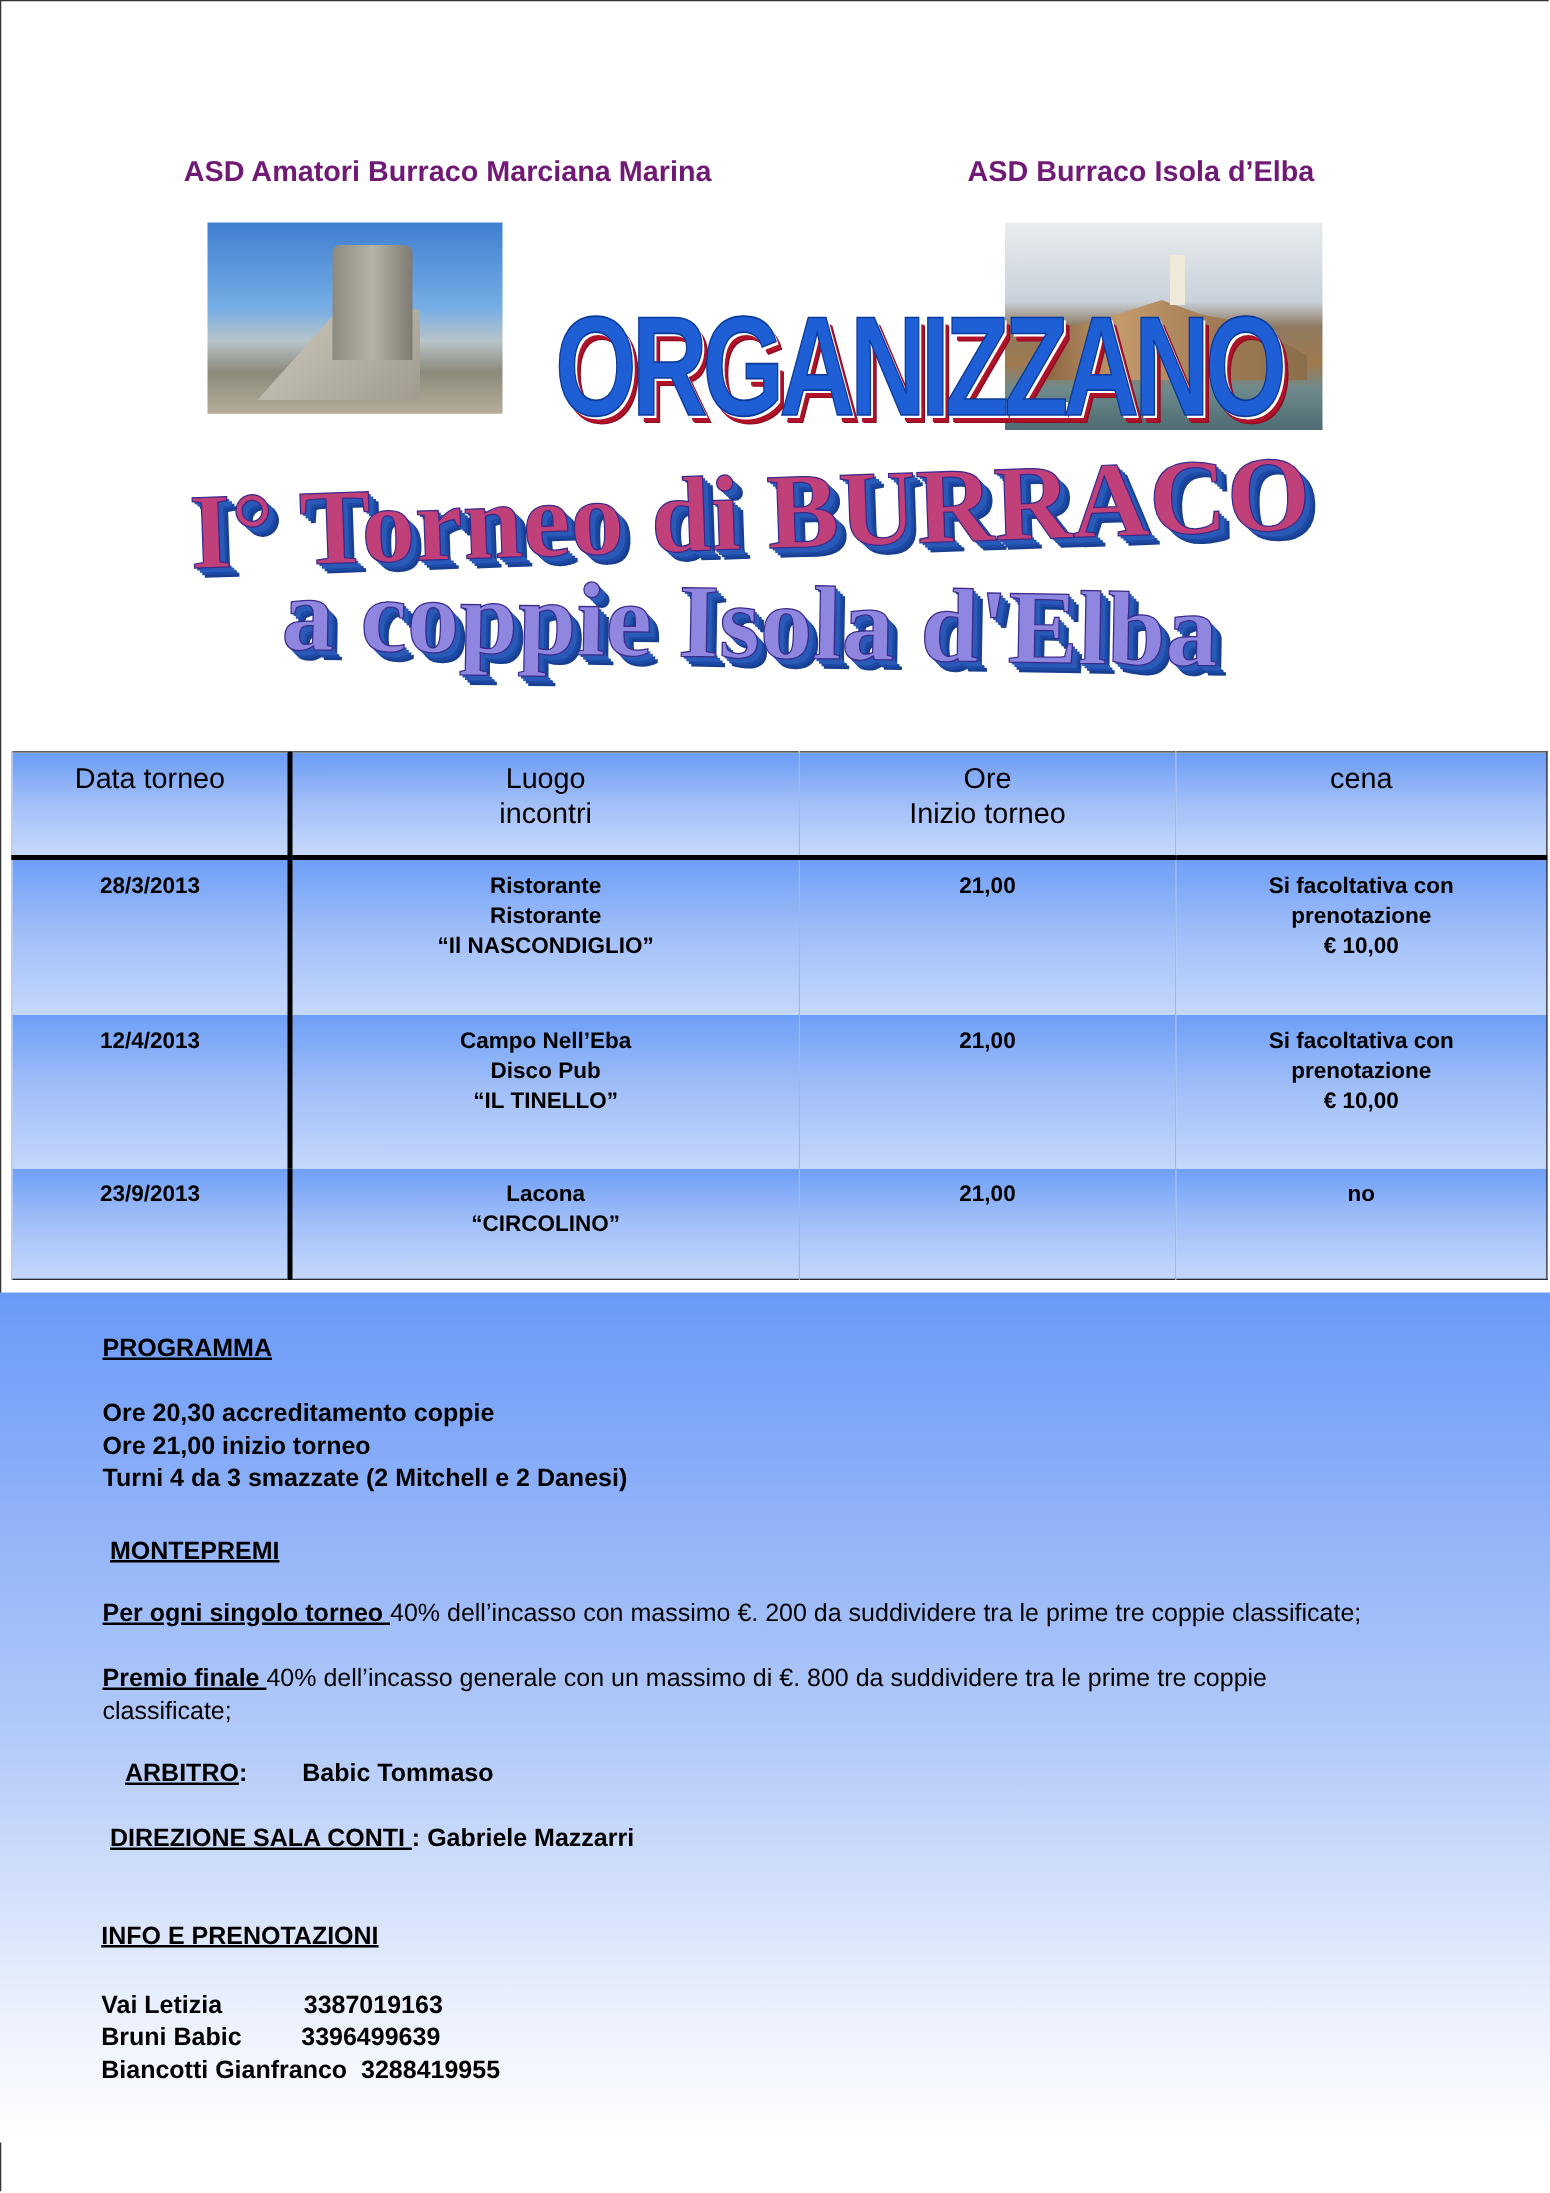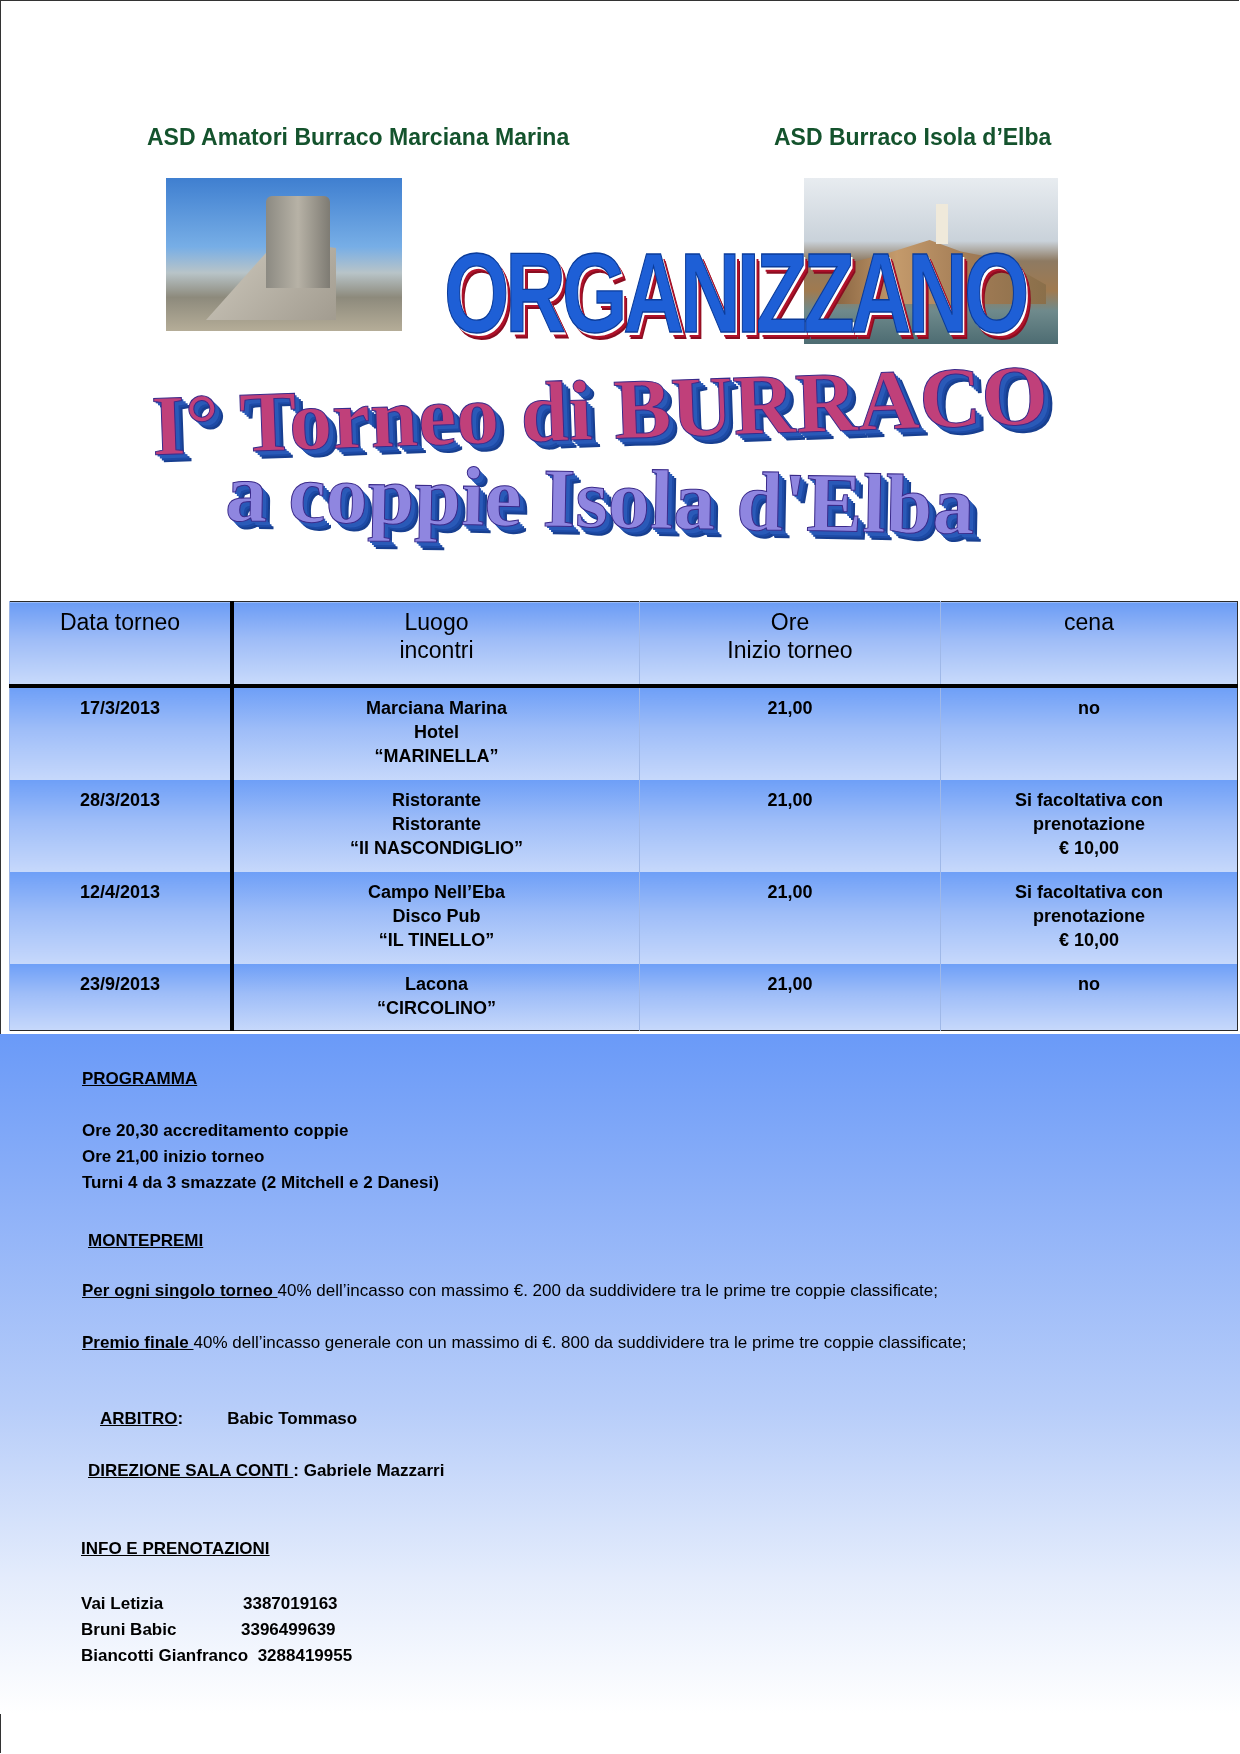--- a/index.html
+++ b/index.html
@@ -6,21 +6,21 @@
     body {
       width:1240px; height:1754px; position:relative; overflow:hidden;
       background:#ffffff;
       font-family:"Liberation Sans", sans-serif;
     }
     .page-border {
       position:absolute; left:0; top:0; width:1238px; height:1752px;
       border-left:1px solid #333; border-top:1px solid #333;
     }
     .org {
-      position:absolute; top:124px; font-weight:bold; font-size:23px; color:#14532d;
+      position:absolute; top:124px; font-weight:bold; font-size:23px; color:#701a75;
     }
     .org.left { left:147px; }
     .org.right { left:774px; }
 
     .photo { position:absolute; overflow:hidden; }
     .photo.tower { left:166px; top:178px; width:236px; height:153px;
       background:linear-gradient(180deg,#3f7fd0 0%,#77aee6 45%,#b8c4c8 62%,#8d8a7c 78%,#b5ad98 100%); }
     .photo.rock { left:804px; top:178px; width:254px; height:166px;
       background:linear-gradient(180deg,#e8ecf0 0%,#c9d2da 38%,#8e7a62 50%,#a07a4f 68%,#6f8a8c 80%,#4d6c72 100%); }
     .tower-body { position:absolute; left:100px; top:18px; width:64px; height:92px;
@@ -69,21 +69,21 @@
     .schedule tr.r1 td { height:84px; }
     .schedule tr.r2 td { height:84px; }
     .schedule tr.r3 td { height:84px; }
     .schedule tr.r4 td { height:58px; }
     .cell-line { display:block; }
 
     .info {
       position:absolute; left:0; top:1034px; width:1240px; height:680px;
       background:linear-gradient(180deg,#6a9af8 0%,#8eb1f8 25%,#b7cdf9 55%,#e4ecfc 80%,#ffffff 100%);
     }
-    .blk { position:absolute; color:#000; font-size:17px; line-height:26px; }
+    .blk { position:absolute; color:#000; font-size:20px; line-height:26px; }
     .u { text-decoration:underline; font-weight:bold; }
     .b { font-weight:bold; }
     .n { font-weight:normal; }
   </style>
 </head>
 <body>
 
 <div class="page-border"></div>
 
 <div class="org left">ASD Amatori Burraco Marciana Marina</div>
@@ -115,32 +115,20 @@
       <th style="width:300px">
         <span class="cell-line">Ore</span>
         <span class="cell-line">Inizio torneo</span>
       </th>
       <th>
         <span class="cell-line">cena</span>
       </th>
     </tr>
   </thead>
   <tbody>
-    <tr class="r1">
-      <td class="col-date">17/3/2013</td>
-      <td>
-        <span class="cell-line">Marciana Marina</span>
-        <span class="cell-line">Hotel</span>
-        <span class="cell-line">“MARINELLA”</span>
-      </td>
-      <td>21,00</td>
-      <td>
-        <span class="cell-line">no</span>
-      </td>
-    </tr>
     <tr class="r2">
       <td class="col-date">28/3/2013</td>
       <td>
         <span class="cell-line">Ristorante</span>
         <span class="cell-line">Ristorante</span>
         <span class="cell-line">“Il NASCONDIGLIO”</span>
       </td>
       <td>21,00</td>
       <td>
         <span class="cell-line">Si facoltativa con</span>

